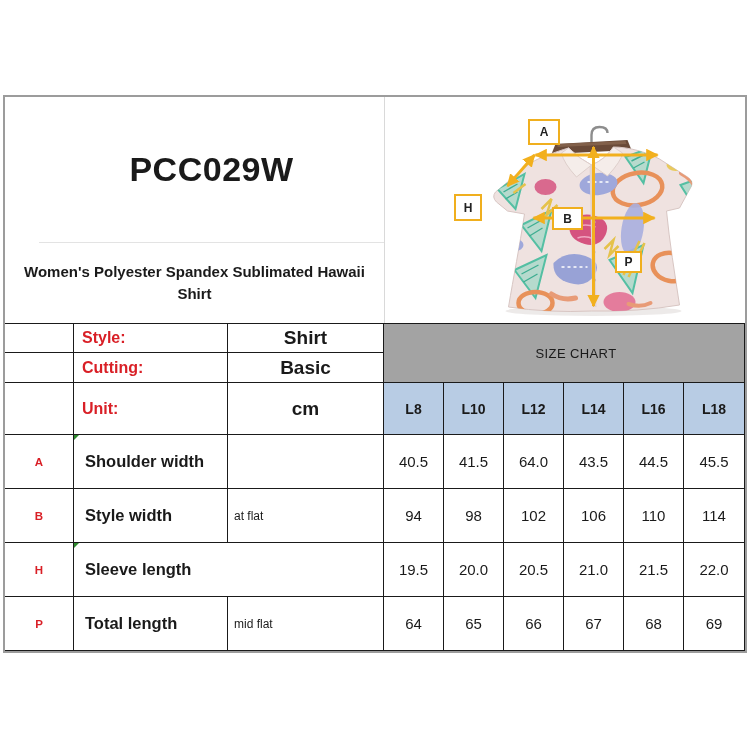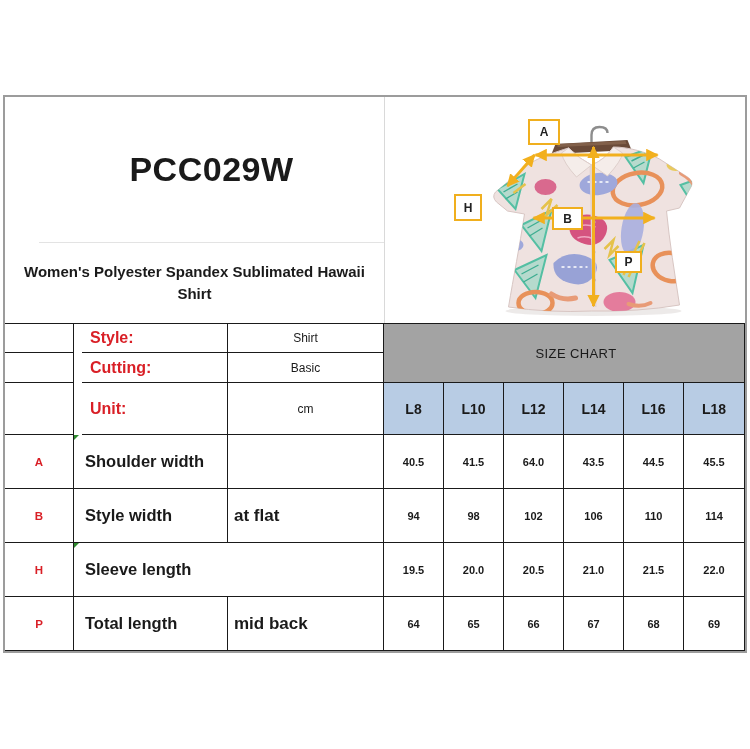--- a/index.html
+++ b/index.html
@@ -27,28 +27,28 @@
   .lbl-p { left:230px; top:154px; width:27px; height:22px; }
 
   
   .tbl { position:absolute; left:0; top:226px; right:0; bottom:0;
          display:grid;
          grid-template-columns:69px 154px 156px 60px 60px 60px 60px 60px 1fr;
          grid-template-rows:29px 30px 52px 54px 54px 54px 1fr;
          border-top:1px solid #1a1a1a; background:#fff; }
   .c { border-right:1px solid #1a1a1a; border-bottom:1px solid #1a1a1a;
        display:flex; align-items:center; justify-content:center; position:relative; overflow:hidden; }
-  .attr-label { justify-content:flex-start; padding-left:8px; color:#d91f26; font-weight:bold; font-size:16px;margin-left:8px; }
-  .attr-value { font-weight:normal; font-size:12px; }
+  .attr-label { justify-content:flex-start; padding-left:8px; color:#d91f26; font-weight:bold; font-size:16px; }
+  .attr-value { font-weight:bold; font-size:19px; }
   .hdr { grid-column:4 / -1; grid-row:1 / 3; background:#a3a3a3; font-weight:normal; font-size:13px; letter-spacing:.4px;padding-left:24px; }
   .size-cell { background:#b8cce4; font-weight:bold; font-size:14px; }
   .letter-cell { color:#d91f26; font-weight:bold; font-size:11.5px; }
   .name-cell { justify-content:flex-start; padding-left:11px; font-weight:bold; font-size:16.5px; }
-  .note-cell { justify-content:flex-start; padding-left:6px; font-size:17px; font-weight:bold; }
-  .val-cell { font-weight:bold; font-size:11px; }
+  .note-cell { justify-content:flex-start; padding-left:6px; font-size:12px; font-weight:normal; }
+  .val-cell { font-weight:normal; font-size:15px; }
   .merge2 { grid-column:2 / 4; }
   .green-tri { position:absolute; left:0; top:0; width:0; height:0;
                border-left:5px solid #2e8b2e; border-bottom:5px solid transparent; }
 </style>
 </head>
 <body>
 
 <div class="page">
   <div class="sheet">
 
@@ -214,21 +214,21 @@
       </div>
       <div class="c val-cell">19.5</div>
       <div class="c val-cell">20.0</div>
       <div class="c val-cell">20.5</div>
       <div class="c val-cell">21.0</div>
       <div class="c val-cell">21.5</div>
       <div class="c val-cell">22.0</div>
 
       <div class="c letter-cell">P</div>
       <div class="c name-cell">Total length</div>
-      <div class="c note-cell">mid back</div>
+      <div class="c note-cell">mid flat</div>
       <div class="c val-cell">64</div>
       <div class="c val-cell">65</div>
       <div class="c val-cell">66</div>
       <div class="c val-cell">67</div>
       <div class="c val-cell">68</div>
       <div class="c val-cell">69</div>
     </div>
 
   </div>
 </div>

